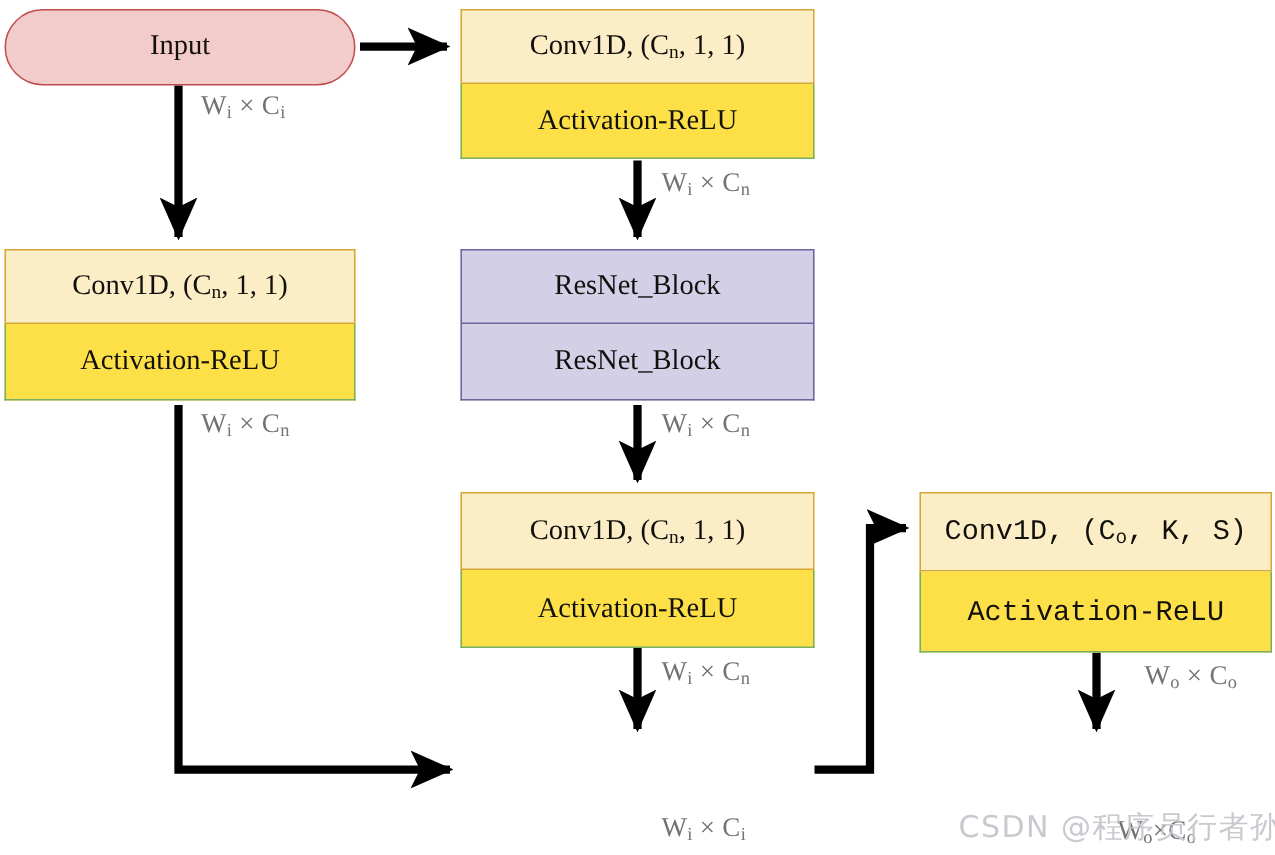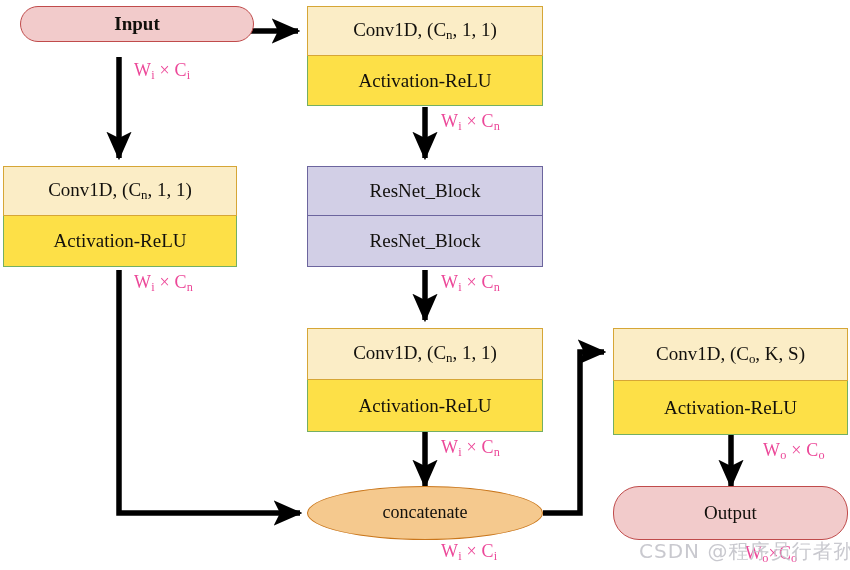--- a/index.html
+++ b/index.html
@@ -75,21 +75,21 @@
   }
   .node-ellipse {
     background: #F5C98E;
     border: 1.8px solid #C9761B;
     border-radius: 50%;
     font-size: 18px;
   }
   .edge-label {
     position: absolute;
     font-size: 18px;
-    color: #ec4899;
+    color: #737373;
     white-space: nowrap;
     letter-spacing: 0.2px;
   }
   .edge-label sub {
     font-size: 0.68em;
     vertical-align: -0.22em;
   }
   .cell sub, .node sub {
     font-size: 0.68em;
     vertical-align: -0.22em;
@@ -125,21 +125,21 @@
 
     <path d="M 425 432 L 425 486" stroke="#000" stroke-width="5.5" fill="none" marker-end="url(#arrow)"></path>
 
     <path d="M 119 270 L 119 513 L 300 513" stroke="#000" stroke-width="5.5" fill="none" stroke-linejoin="miter" marker-end="url(#arrow)"></path>
 
     <path d="M 543 513 L 580 513 L 580 352 L 604 352" stroke="#000" stroke-width="5.5" fill="none" stroke-linejoin="miter" marker-end="url(#arrow)"></path>
 
     <path d="M 731 435 L 731 486" stroke="#000" stroke-width="5.5" fill="none" marker-end="url(#arrow)"></path>
   </svg>
 
-  <div class="node node-terminal" style="left:20px; top:6px; width:234px; height:36px;font-weight:bold;">
+  <div class="node node-terminal" style="left:3px; top:6px; width:234px; height:51px;">
     <span>Input</span>
   </div>
 
   <div class="stack" style="left:307px; top:6px; width:236px; height:100px;">
     <div class="cell cell-conv" style="width:236px; height:50px;">
       <span>Conv1D, (C<sub>n</sub>, 1, 1)</span>
     </div>
     <div class="cell cell-relu" style="width:236px; height:50px;">
       <span>Activation-ReLU</span>
     </div>
@@ -165,36 +165,30 @@
 
   <div class="stack" style="left:307px; top:328px; width:236px; height:104px;">
     <div class="cell cell-conv" style="width:236px; height:52px;">
       <span>Conv1D, (C<sub>n</sub>, 1, 1)</span>
     </div>
     <div class="cell cell-relu" style="width:236px; height:52px;">
       <span>Activation-ReLU</span>
     </div>
   </div>
 
-  <div class="stack" style="left:613px; top:328px; width:235px; height:129px;">
+  <div class="stack" style="left:613px; top:328px; width:235px; height:129px;font-family:Liberation Mono, monospace;">
     <div class="cell cell-conv" style="width:235px; height:53px;">
       <span>Conv1D, (C<sub>o</sub>, K, S)</span>
     </div>
     <div class="cell cell-relu" style="width:235px; height:54px;">
       <span>Activation-ReLU</span>
     </div>
   </div>
 
-  <div class="node node-ellipse" style="left:307px; top:486px; width:236px; height:54px;">
-    <span>concatenate</span>
-  </div>
-
-  <div class="node node-terminal" style="left:613px; top:486px; width:235px; height:54px;">
-    <span>Output</span>
-  </div>
+
 
   <div class="edge-label" style="left:134px; top:60px;">W<sub>i</sub> × C<sub>i</sub></div>
 
   <div class="edge-label" style="left:441px; top:111px;">W<sub>i</sub> × C<sub>n</sub></div>
 
   <div class="edge-label" style="left:134px; top:272px;">W<sub>i</sub> × C<sub>n</sub></div>
 
   <div class="edge-label" style="left:441px; top:272px;">W<sub>i</sub> × C<sub>n</sub></div>
 
   <div class="edge-label" style="left:441px; top:437px;">W<sub>i</sub> × C<sub>n</sub></div>

